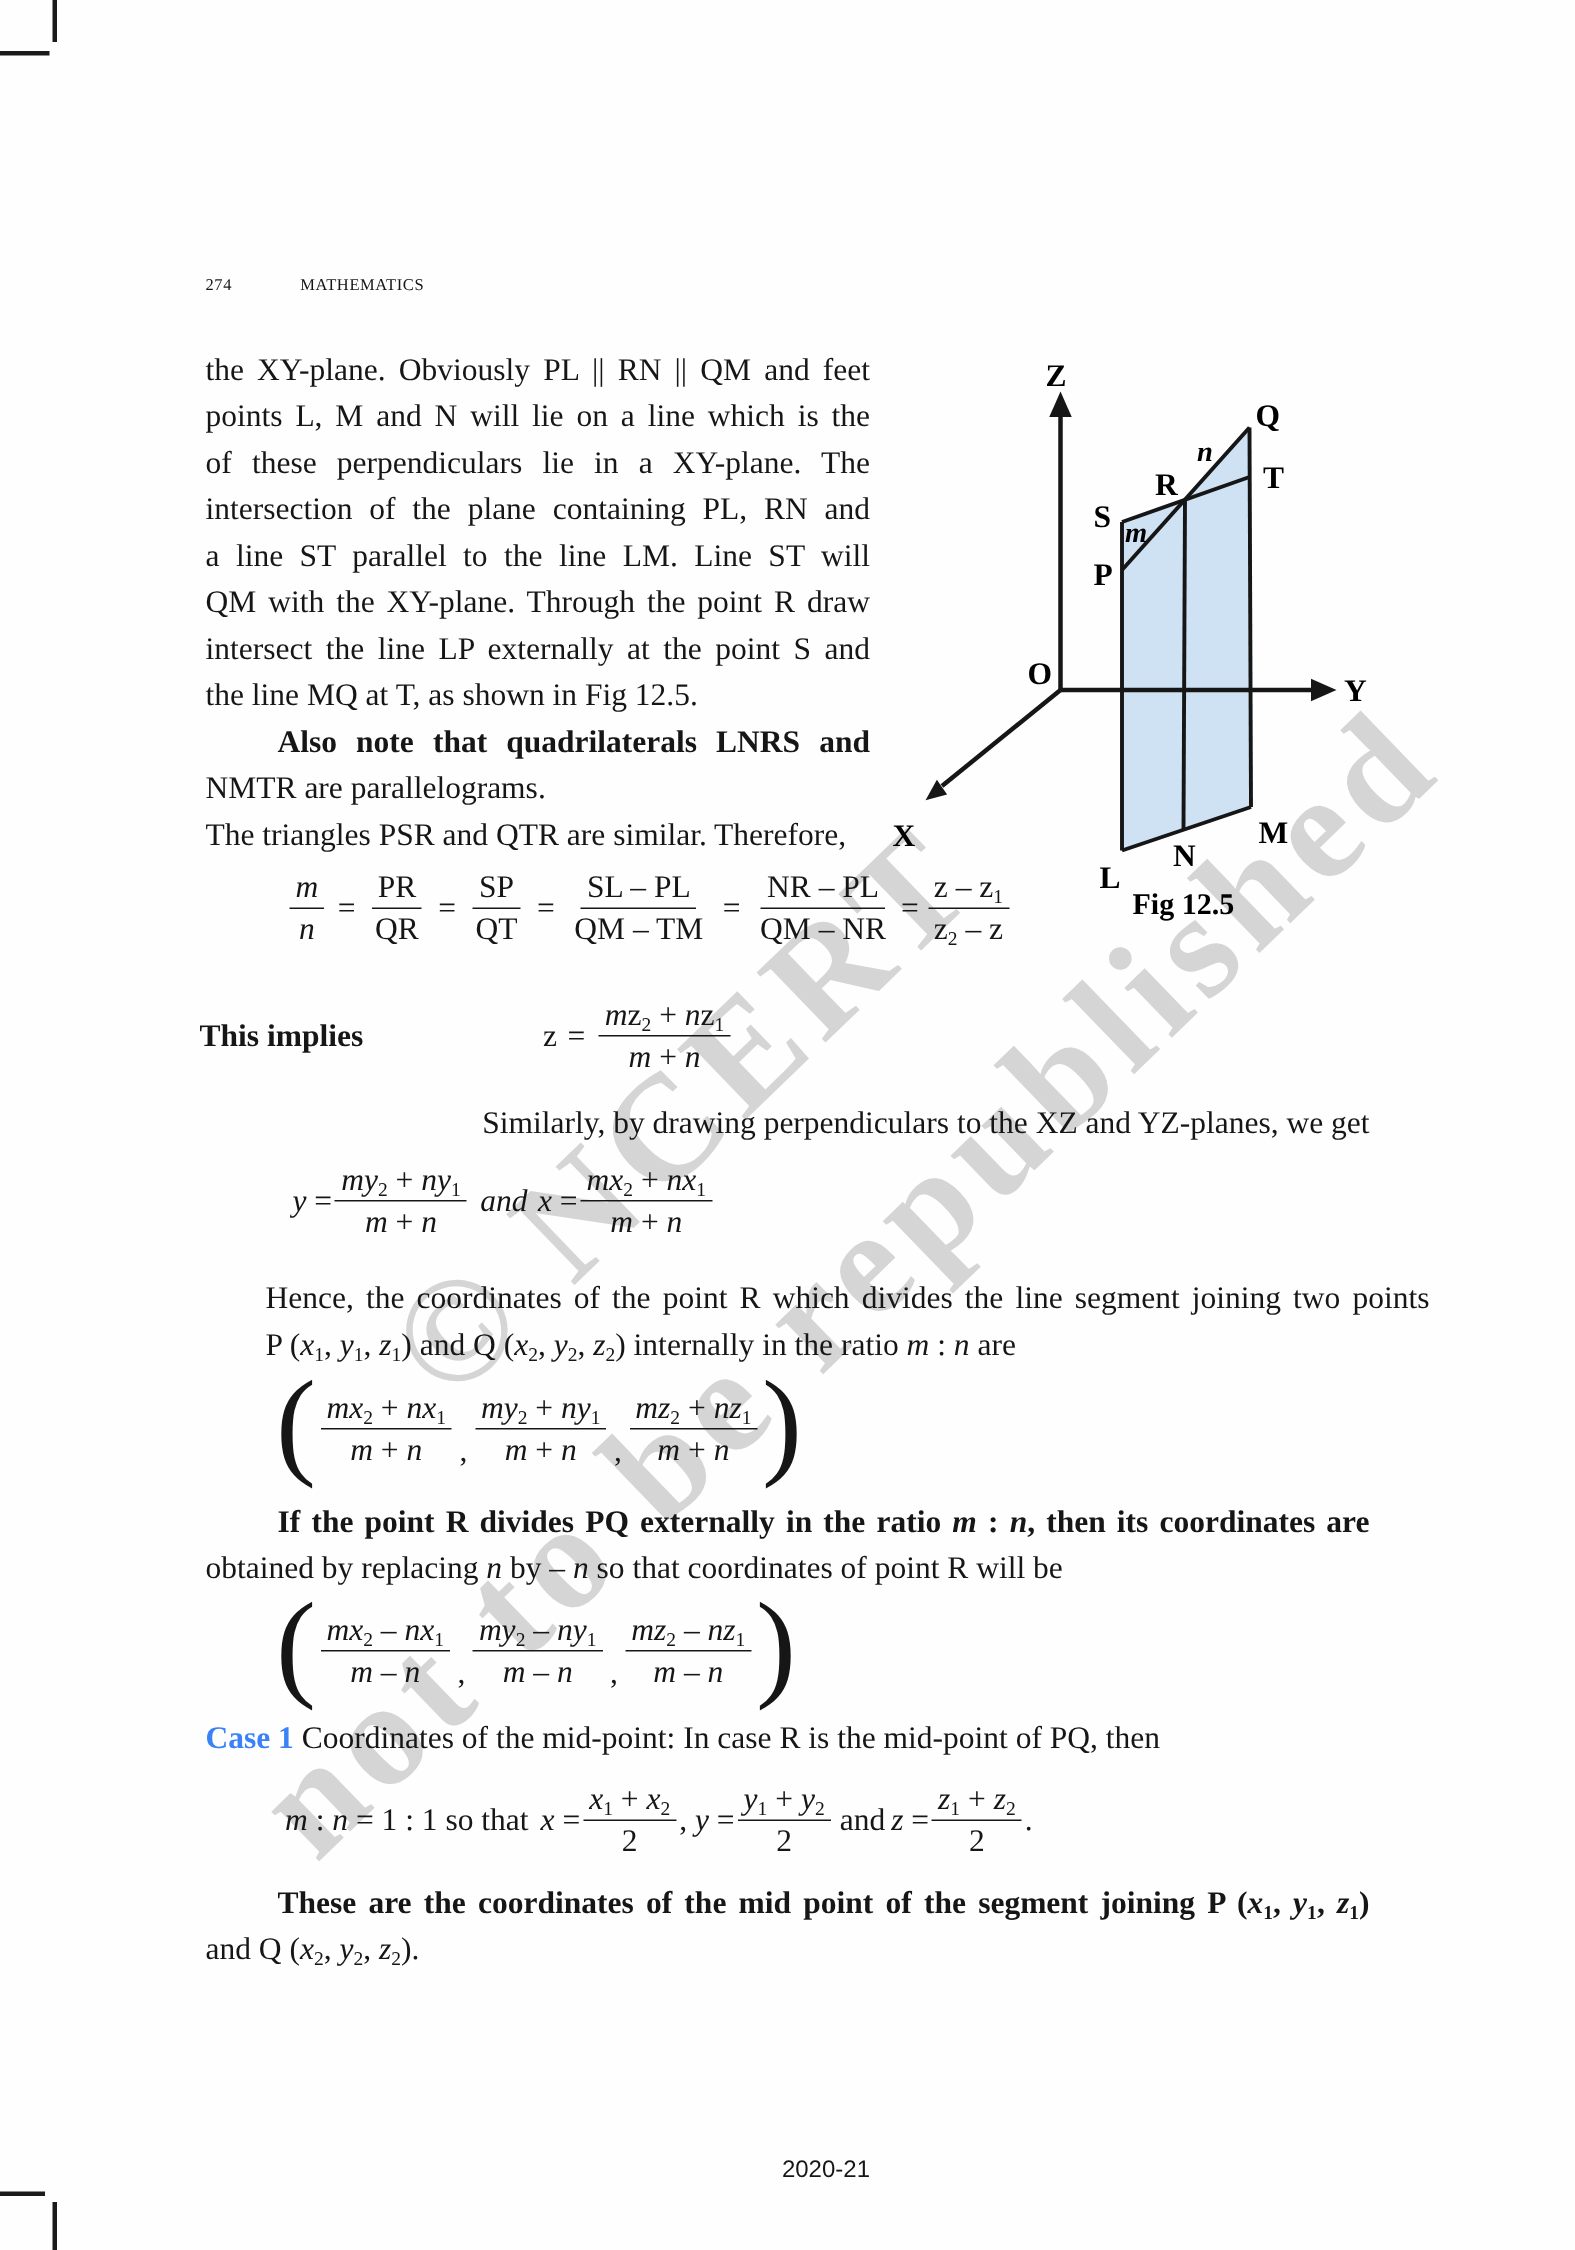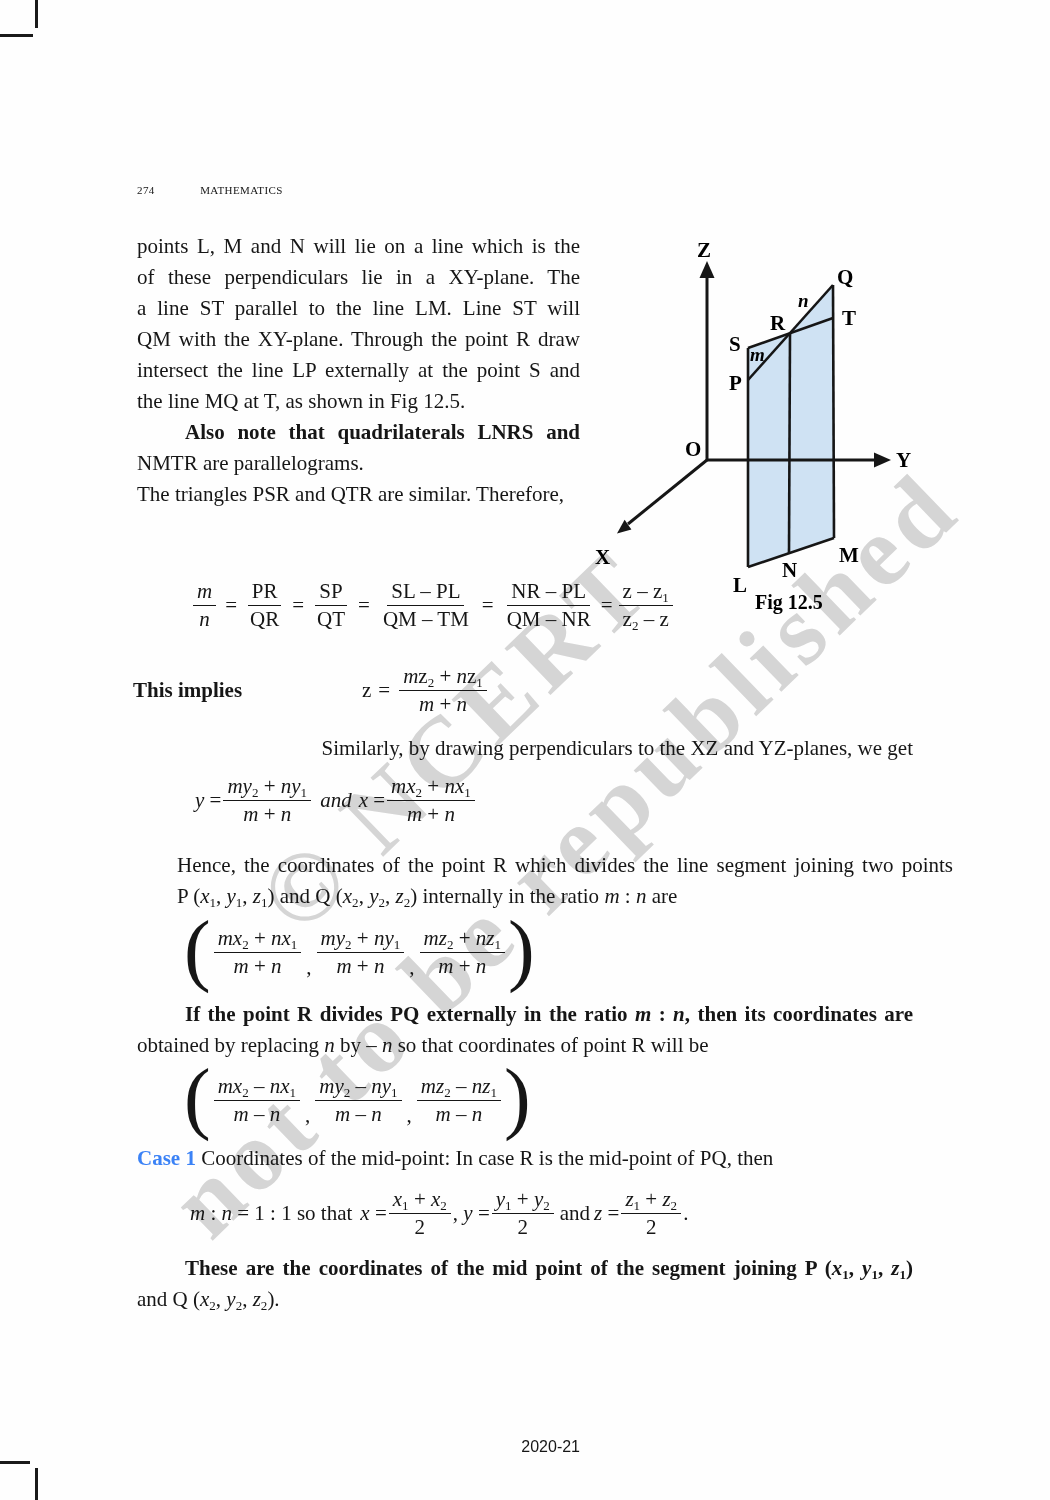--- a/index.html
+++ b/index.html
@@ -43,22 +43,24 @@
     <div>© NCERT</div>
     <div>not to be republished</div>
   </div>
 
   <div class="blk hdr" style="left:137px;top:184px;">
     <span class="num">274</span>
     <span>MATHEMATICS</span>
   </div>
 
   <div class="blk" style="left:137px;top:231px;width:443px;">
+    <div class="tl just">the XY-plane. Obviously PL || RN || QM and feet</div>
     <div class="tl just">points L, M and N will lie on a line which is the</div>
     <div class="tl just">of these perpendiculars lie in a XY-plane. The</div>
+    <div class="tl just">intersection of the plane containing PL, RN and</div>
     <div class="tl just">a line ST parallel to the line LM. Line ST will</div>
     <div class="tl just">QM with the XY-plane. Through the point R draw</div>
     <div class="tl just">intersect the line LP externally at the point S and</div>
     <div class="tl">the line MQ at T, as shown in Fig 12.5.</div>
     <div class="tl just ind">Also note that quadrilaterals LNRS and</div>
     <div class="tl">NMTR are parallelograms.</div>
     <div class="tl">The triangles PSR and QTR are similar. Therefore,</div>
   </div>
 
   <svg class="blk" style="left:588px;top:235px;" width="334" height="385" viewBox="588 235 334 385">

